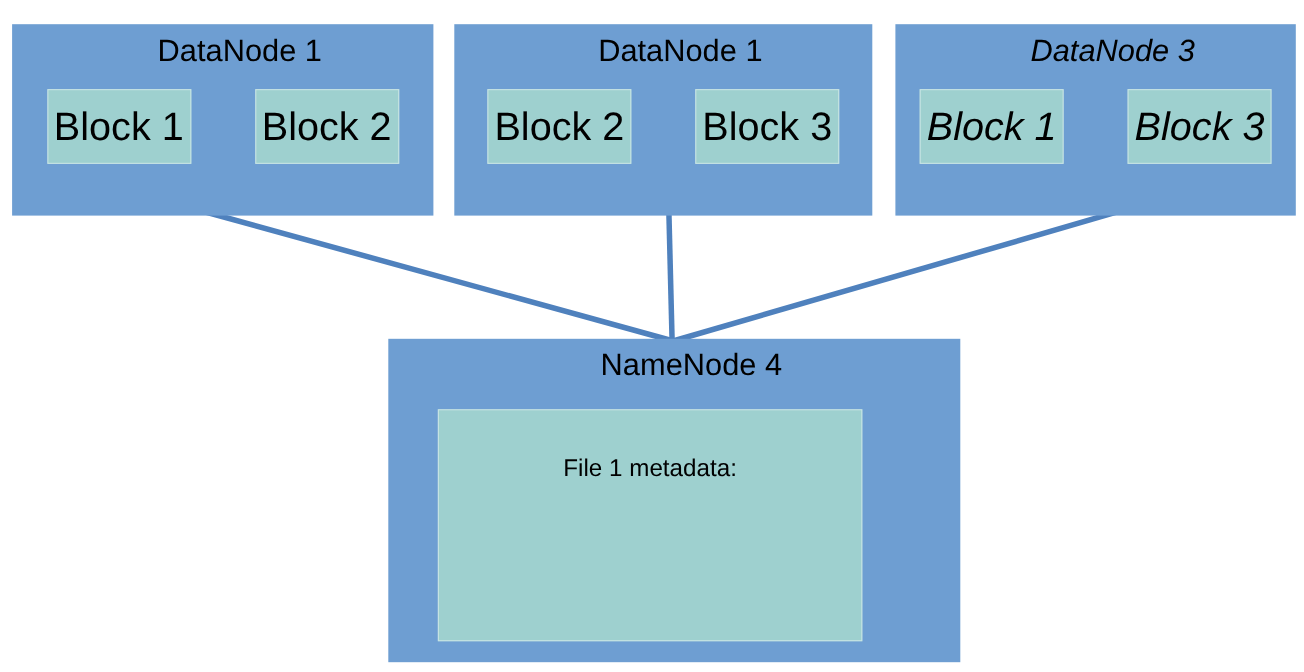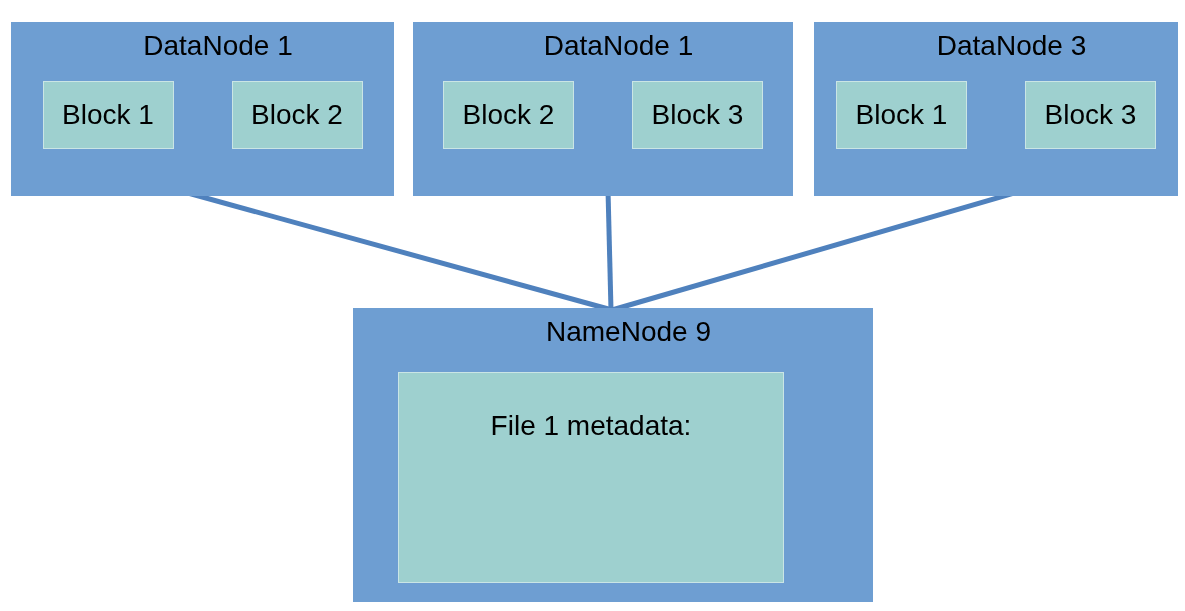--- a/index.html
+++ b/index.html
@@ -27,21 +27,21 @@
     stroke-width: 5;
     fill: none;
   }
   .node {
     position: absolute;
     background: var(--node-fill, #6E9ED2);
     z-index: 1;
   }
   .dn1 { left: 11px;  top: 22px;  width: 383px; height: 174px; }
   .dn2 { left: 413px; top: 22px;  width: 380px; height: 174px; }
-  .dn3 { left: 814px; top: 22px;  width: 364px; height: 174px; }
+  .dn3 { left: 814px; top: 22px;  width: 364px; height: 174px; font-style: italic; }
   .namenode { left: 353px; top: 308px; width: 520px; height: 294px; }
   .node-title {
     margin-top: 7px;
     text-align: center;
     font-size: 28px;
     line-height: 34px;
     padding-left: 31px;
   }
   .blocks-row {
     display: flex;
@@ -51,36 +51,36 @@
   }
   .block {
     width: 131px;
     height: 68px;
     box-sizing: border-box;
     background: var(--block-fill, #9ED0CF);
     border: 1px solid rgba(255, 255, 255, 0.45);
     display: flex;
     align-items: center;
     justify-content: center;
-    font-size: 28px;
+    font-size: 36px;
   }
   .metadata-box {
     position: absolute;
     left: 45px;
     top: 64px;
     width: 386px;
     height: 211px;
     box-sizing: border-box;
     background: var(--block-fill, #9ED0CF);
     border: 1px solid rgba(255, 255, 255, 0.45);
     padding-top: 34px;
     text-align: center;
   }
   .metadata-line {
-    font-size: 28px;
+    font-size: 22px;
     line-height: 38px;
     white-space: nowrap;
   }
 </style>
 </head>
 <body>
 
 <div class="canvas">
 
   <svg class="connectors" width="1185" height="611" viewBox="0 0 1185 611">
@@ -107,19 +107,19 @@
 
   <div class="node dn3">
     <div class="node-title">DataNode 3</div>
     <div class="blocks-row">
       <div class="block">Block 1</div>
       <div class="block">Block 3</div>
     </div>
   </div>
 
   <div class="node namenode">
-    <div class="node-title">NameNode 9</div>
+    <div class="node-title">NameNode 4</div>
     <div class="metadata-box">
       <div class="metadata-line">File 1 metadata:</div>
     </div>
   </div>
 
 </div>
 
 </body></html>

